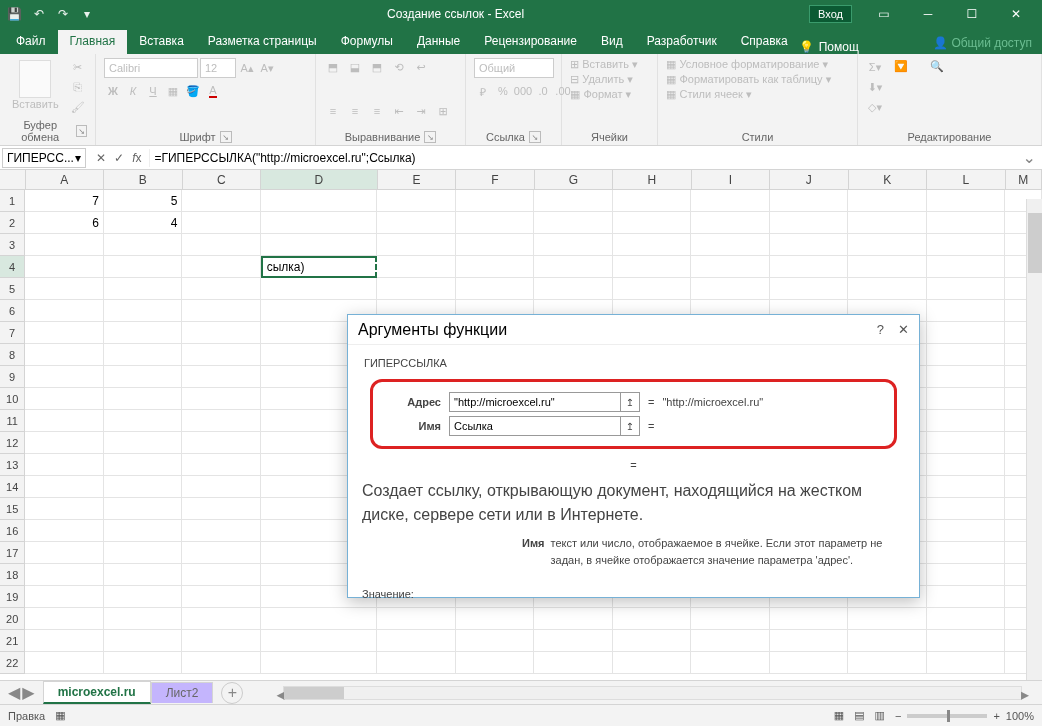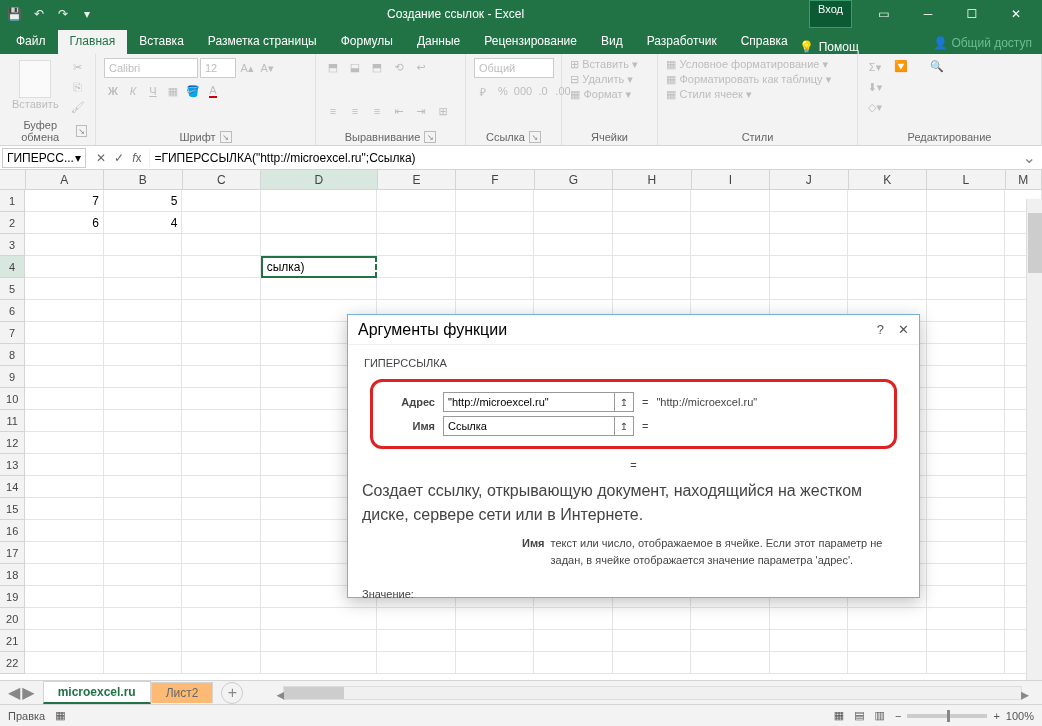--- a/index.html
+++ b/index.html
@@ -3,21 +3,21 @@
 <meta charset="utf-8">
 <style>
 * { margin: 0; padding: 0; box-sizing: border-box; font-family: "Segoe UI", Tahoma, sans-serif; }
 body { background: #fff; width: 1042px; height: 726px; overflow: hidden; position: relative; }
 
 
 .titlebar { height: 28px; background: #217346; display: flex; align-items: center; color: #fff; font-size: 12px; }
 .titlebar .qat { display: flex; align-items: center; gap: 6px; padding: 0 6px; }
 .titlebar .qat span { width: 18px; height: 18px; display: flex; align-items: center; justify-content: center; cursor: pointer; opacity: .9; }
 .titlebar .title { flex: 1; text-align: center; font-size: 12px; }
-.titlebar .winctrls { display: flex; gap: 4px; padding-right: 6px; }
+.titlebar .winctrls { display: flex; align-items: center; gap: 4px; padding-right: 6px; }
 .titlebar .login { background: #0b5a33; padding: 2px 8px; font-size: 11px; margin-right: 8px; border:1px solid #3a9b6c;}
 .titlebar .wbtn { width: 40px; height: 28px; display:flex; align-items:center; justify-content:center; cursor:pointer; }
 
 
 .tabs { height: 26px; background: #217346; display: flex; align-items: flex-end; padding-left: 4px; }
 .tabs .tab { padding: 4px 12px 6px; color: #fff; font-size: 12px; cursor: pointer; }
 .tabs .tab.active { background: #f3f3f3; color: #217346; }
 .tabs .tab.file { background:#217346; color:#fff; }
 .tabs .spacer { flex:1; }
 .tabs .help { display:flex; align-items:center; color:#fff; font-size:12px; padding-right:8px; gap:4px;}
@@ -55,41 +55,41 @@
 .row .cell.sel { border:2px solid #217346; border-right:2px dashed #217346; }
 .colheads .ch.active { background:#d8e8df; }
 .row .rh.active { background:#d8e8df; }
 .cell.wide { width:128px; }
 
 
 .sheetbar { position:absolute; bottom:22px; left:0; right:0; height:24px; background:#f3f3f3; border-top:1px solid #d4d4d4; display:flex; align-items:center; }
 .sheetbar .nav { display:flex; gap:2px; padding:0 8px; color:#888;}
 .sheetbar .stab { padding:3px 14px; font-size:12px; background:#fff; border:1px solid #d4d4d4; border-bottom:none; cursor:pointer; }
 .sheetbar .stab.active { font-weight:bold; color:#217346; border-bottom:2px solid #217346; }
-.sheetbar .stab.inactive { background:#fdba74; color:#666; }
+.sheetbar .stab.inactive { background:#c4b5fd; color:#666; }
 .sheetbar .add { width:22px; height:22px; border:1px solid #ccc; border-radius:50%; margin-left:8px; display:flex; align-items:center; justify-content:center; color:#888; cursor:pointer;}
 .sheetbar .hscroll { flex:1; margin:0 20px 0 40px; height:14px; background:#f0f0f0; border:1px solid #ddd; position:relative;}
 .sheetbar .hscroll .thumb { position:absolute; left:0; width:60px; top:0; bottom:0; background:#cdcdcd;}
 
 
 .status { position:absolute; bottom:0; left:0; right:0; height:22px; background:#f3f3f3; border-top:1px solid #d4d4d4; display:flex; align-items:center; font-size:11px; color:#555; padding:0 8px; justify-content:space-between;}
 .status .right { display:flex; align-items:center; gap:10px;}
 .status .zoom { display:flex; align-items:center; gap:6px;}
 .status .slider { width:80px; height:4px; background:#ccc; position:relative;}
 .status .slider::after { content:""; position:absolute; left:50%; top:-4px; width:3px; height:12px; background:#888;}
 
 
 .dialog { position:absolute; left:347px; top:314px; width:573px; height:284px; background:#fff; border:1px solid #76b1d6; box-shadow:0 4px 16px rgba(0,0,0,.25); }
 .dialog .dtitle { height:30px; background:#fff; display:flex; align-items:center; padding:0 10px; border-bottom:1px solid #eee;}
 .dialog .dtitle span { font-size:16px; }
 .dialog .dtitle .dx { margin-left:auto; display:flex; gap:14px; }
 .dialog .dtitle .dx span { cursor:pointer; font-size:13px; color:#555;}
 .dialog .dbody { padding:8px 14px; font-size:11px; color:#444; }
 .dialog .fname { font-size:11px; color:#444; margin:4px 0 10px 2px; }
-.dialog .args { border:3px solid #d22; border-radius:12px; padding:6px 10px; margin:0 8px 10px; }
+.dialog .args { border:3px solid #d22; border-radius:12px; padding:6px 16px; margin:0 8px 10px; }
 .dialog .argrow { display:flex; align-items:center; margin:4px 0; }
 .dialog .argrow label { width:52px; text-align:right; font-weight:bold; font-size:11px; margin-right:8px;}
 .dialog .argrow input { width:172px; border:1px solid #999; padding:2px 4px; font-size:11px; height:20px;}
 .dialog .argrow .sel { width:20px; height:20px; border:1px solid #999; margin-left:-1px; display:flex; align-items:center; justify-content:center; cursor:pointer; font-size:10px;}
 .dialog .argrow .eq { margin:0 8px; font-size:11px;}
 .dialog .argrow .res { font-size:11px;}
 .dialog .desc { margin:8px 0; font-size:16px; line-height:1.5;}
 .dialog .argdesc { display:flex; margin-left:160px; font-size:11px; line-height:1.5;}
 .dialog .argdesc b { margin-right:6px;}
 .dialog .vline { margin-top:20px; font-size:11px;}

